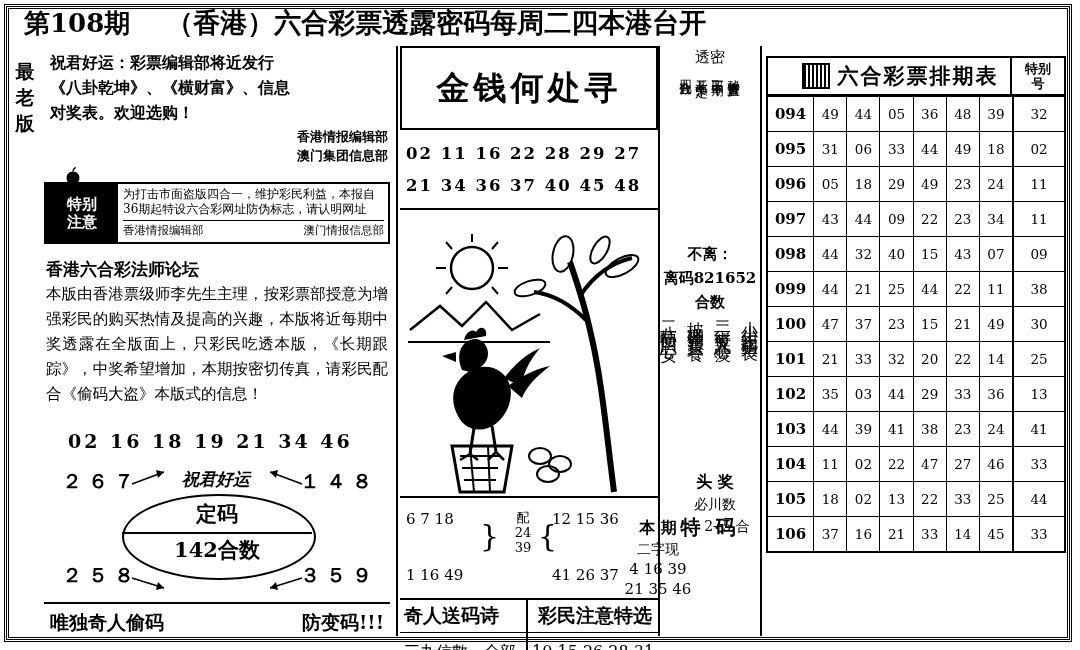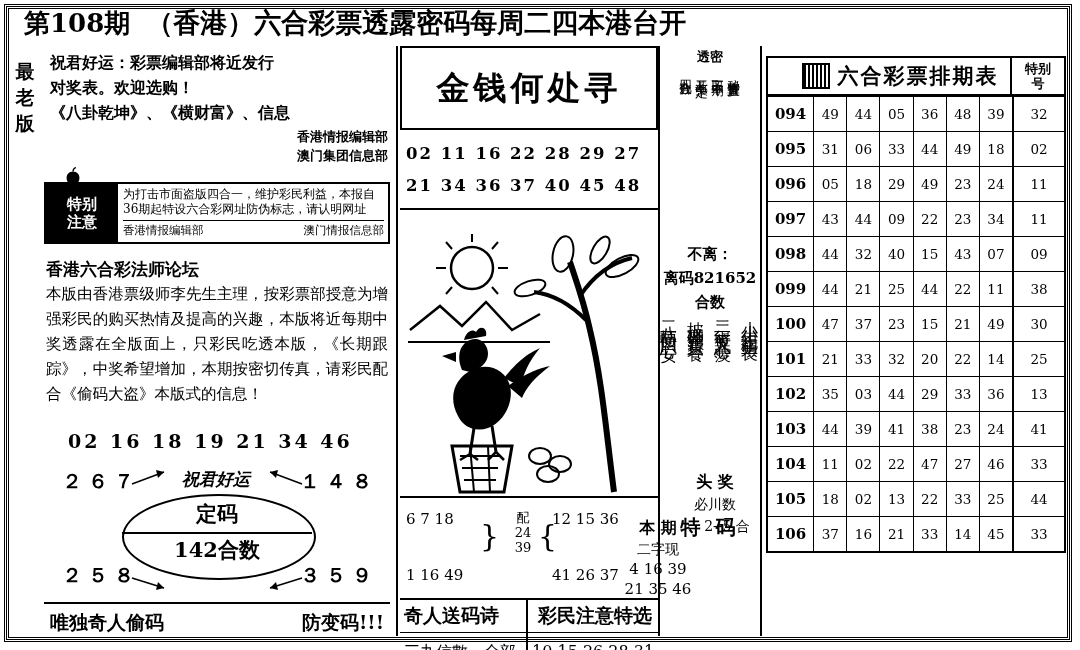--- a/index.html
+++ b/index.html
@@ -30,21 +30,21 @@
     position:absolute;left:10px;top:6px;width:1060px;height:34px;
     display:flex;align-items:center;justify-content:flex-start;
     white-space:nowrap;overflow:hidden;
   }
   .hdr-issue{
     font-family:"DejaVu Serif","Liberation Serif",serif;
     font-weight:bold;font-size:26px;letter-spacing:0px;margin-left:14px;
   }
   .hdr-main{
     font-family:"DejaVu Serif","Liberation Serif",serif;
-    font-weight:bold;font-size:27px;margin-left:16px;
+    font-weight:bold;font-size:27px;margin-left:36px;
   }
 
   
   .left-tag{
     position:absolute;left:10px;top:58px;width:30px;height:130px;
     font-family:"DejaVu Serif","Liberation Serif",serif;
     font-weight:bold;font-size:19px;line-height:26px;
     text-align:center;
   }
 
@@ -196,21 +196,21 @@
     font-size:16px;padding:5px 0 0 4px;line-height:27px;
   }
 
   .vdiv2{position:absolute;left:658px;top:46px;width:0;height:590px;border-left:2px solid #000;}
 
   
   .rm-col{position:absolute;left:660px;top:46px;width:100px;height:590px;}
   .tm-head{
     position:absolute;left:0;top:2px;width:100px;text-align:center;
     font-family:"DejaVu Serif","Liberation Serif",serif;
-    font-weight:bold;font-size:13px;
+    font-weight:normal;font-size:15px;
   }
   .tm-body{
     position:absolute;left:0;top:24px;width:100px;height:170px;
     display:flex;flex-direction:row-reverse;justify-content:center;gap:1px;
     font-family:"DejaVu Serif","Liberation Serif",serif;
     font-size:12.5px;line-height:15px;
   }
   .vcol{writing-mode:vertical-rl;text-orientation:upright;letter-spacing:1px;}
   .bu-li{
     position:absolute;left:0;top:196px;width:100px;text-align:center;
@@ -279,22 +279,22 @@
 
   <div class="left-tag">
     <div>最</div>
     <div>老</div>
     <div>版</div>
   </div>
 
   <div class="left-col">
     <div class="greet">
       <div>祝君好运：彩票编辑部将近发行</div>
+      <div>《八卦乾坤》、《横财富》、信息</div>
       <div>对奖表。欢迎选购！</div>
-      <div>《八卦乾坤》、《横财富》、信息</div>
       <div class="sign">
         <div>香港情报编辑部</div>
         <div>澳门集团信息部</div>
       </div>
     </div>
 
     <div class="notice">
       <svg class="apple-ic" viewBox="0 0 24 24">
         <path d="M12 6c-4 0-7 3-7 7s3 8 7 8 7-4 7-8-3-7-7-7z" fill="#000"></path>
         <path d="M12 6c0-3 2-4 3-4.5" stroke="#000" stroke-width="1.4" fill="none"></path>

